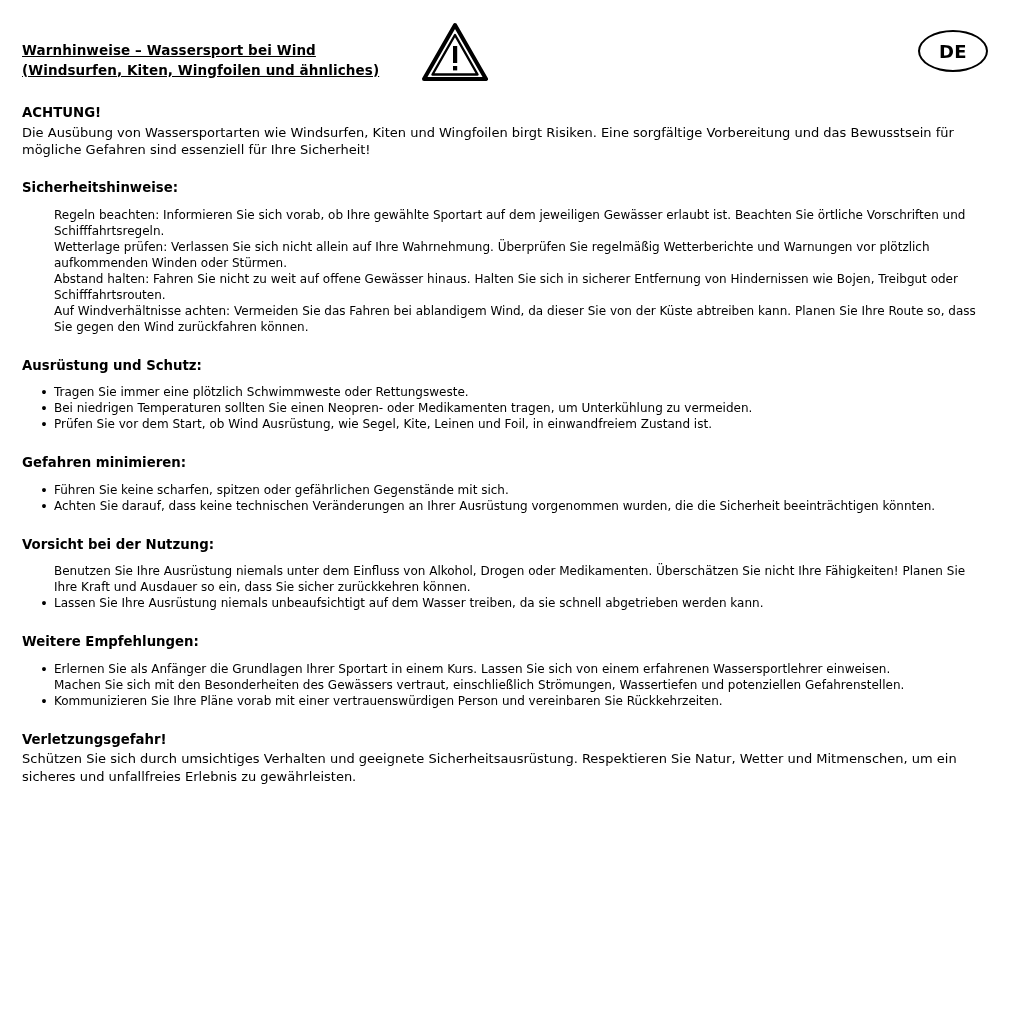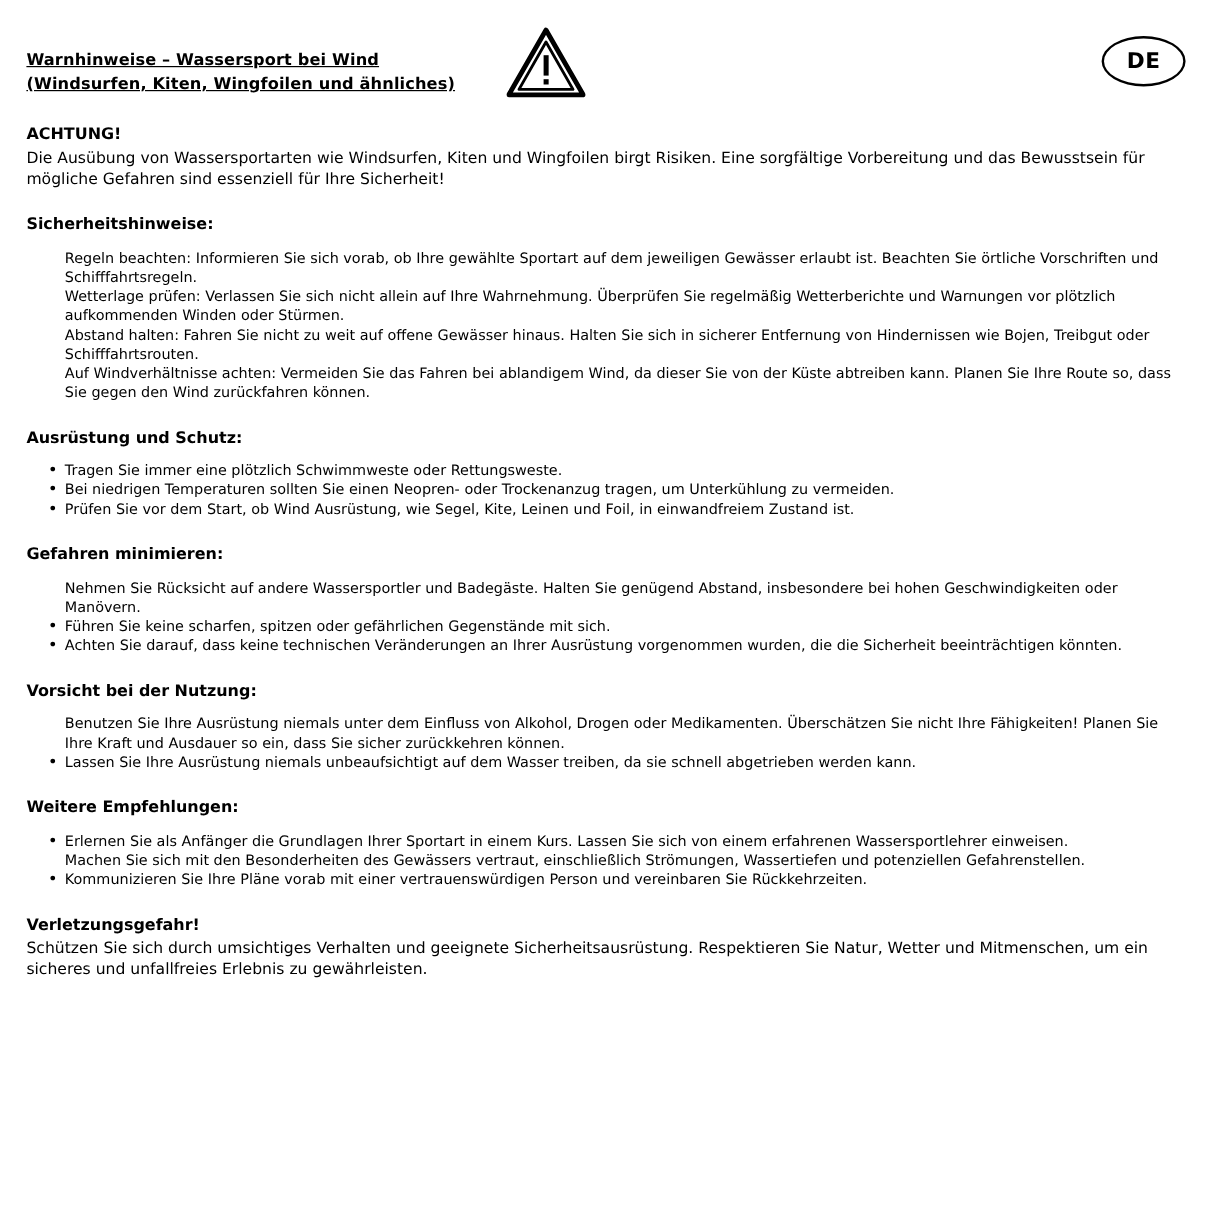--- a/index.html
+++ b/index.html
@@ -155,32 +155,31 @@
       </ul>
     </div>
 
     <div class="spacer-lg"></div>
 
     <div>
       <div class="sect-head">Ausrüstung und Schutz:</div>
       <div class="spacer-sm"></div>
       <ul class="list">
         <li class="bulleted">Tragen Sie immer eine plötzlich Schwimmweste oder Rettungsweste.</li>
-        <li class="bulleted">Bei niedrigen Temperaturen sollten Sie einen Neopren- oder Trockenanzug tragen, um Unterkühlung zu vermeiden.</li>
+        <li class="bulleted">Bei niedrigen Temperaturen sollten Sie einen Neopren- oder Medikamenten tragen, um Unterkühlung zu vermeiden.</li>
         <li class="bulleted">Prüfen Sie vor dem Start, ob Wind Ausrüstung, wie Segel, Kite, Leinen und Foil, in einwandfreiem Zustand ist.</li>
       </ul>
     </div>
 
     <div class="spacer-lg"></div>
 
     <div>
       <div class="sect-head">Gefahren minimieren:</div>
       <div class="spacer-sm"></div>
       <ul class="list">
-        <li class="nobullet">Nehmen Sie Rücksicht auf andere Wassersportler und Badegäste. Halten Sie genügend Abstand, insbesondere bei hohen Geschwindigkeiten oder Manövern.</li>
         <li class="bulleted">Führen Sie keine scharfen, spitzen oder gefährlichen Gegenstände mit sich.</li>
         <li class="bulleted">Achten Sie darauf, dass keine technischen Veränderungen an Ihrer Ausrüstung vorgenommen wurden, die die Sicherheit beeinträchtigen könnten.</li>
       </ul>
     </div>
 
     <div class="spacer-lg"></div>
 
     <div>
       <div class="sect-head">Vorsicht bei der Nutzung:</div>
       <div class="spacer-sm"></div>

